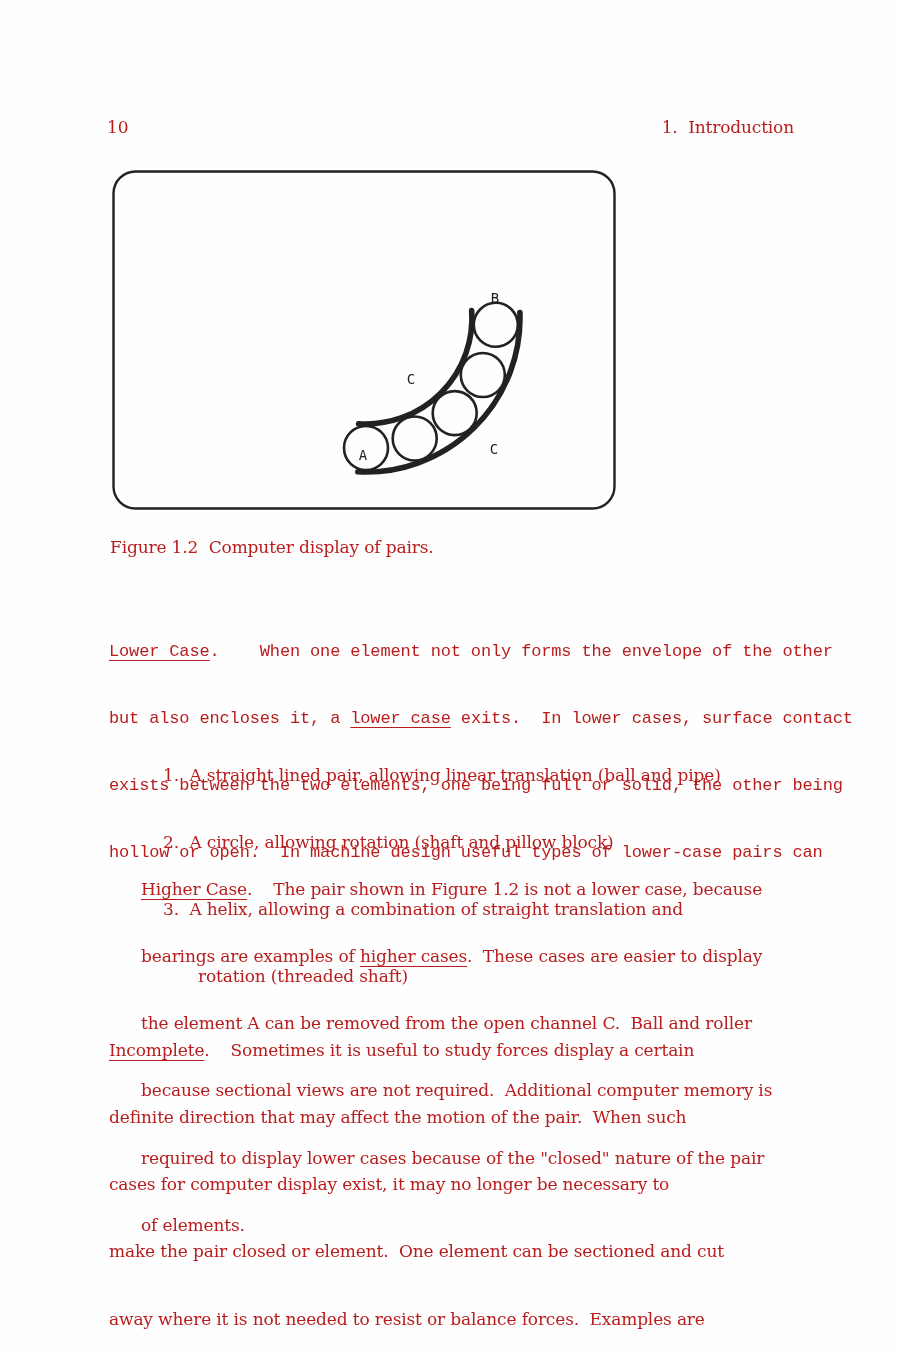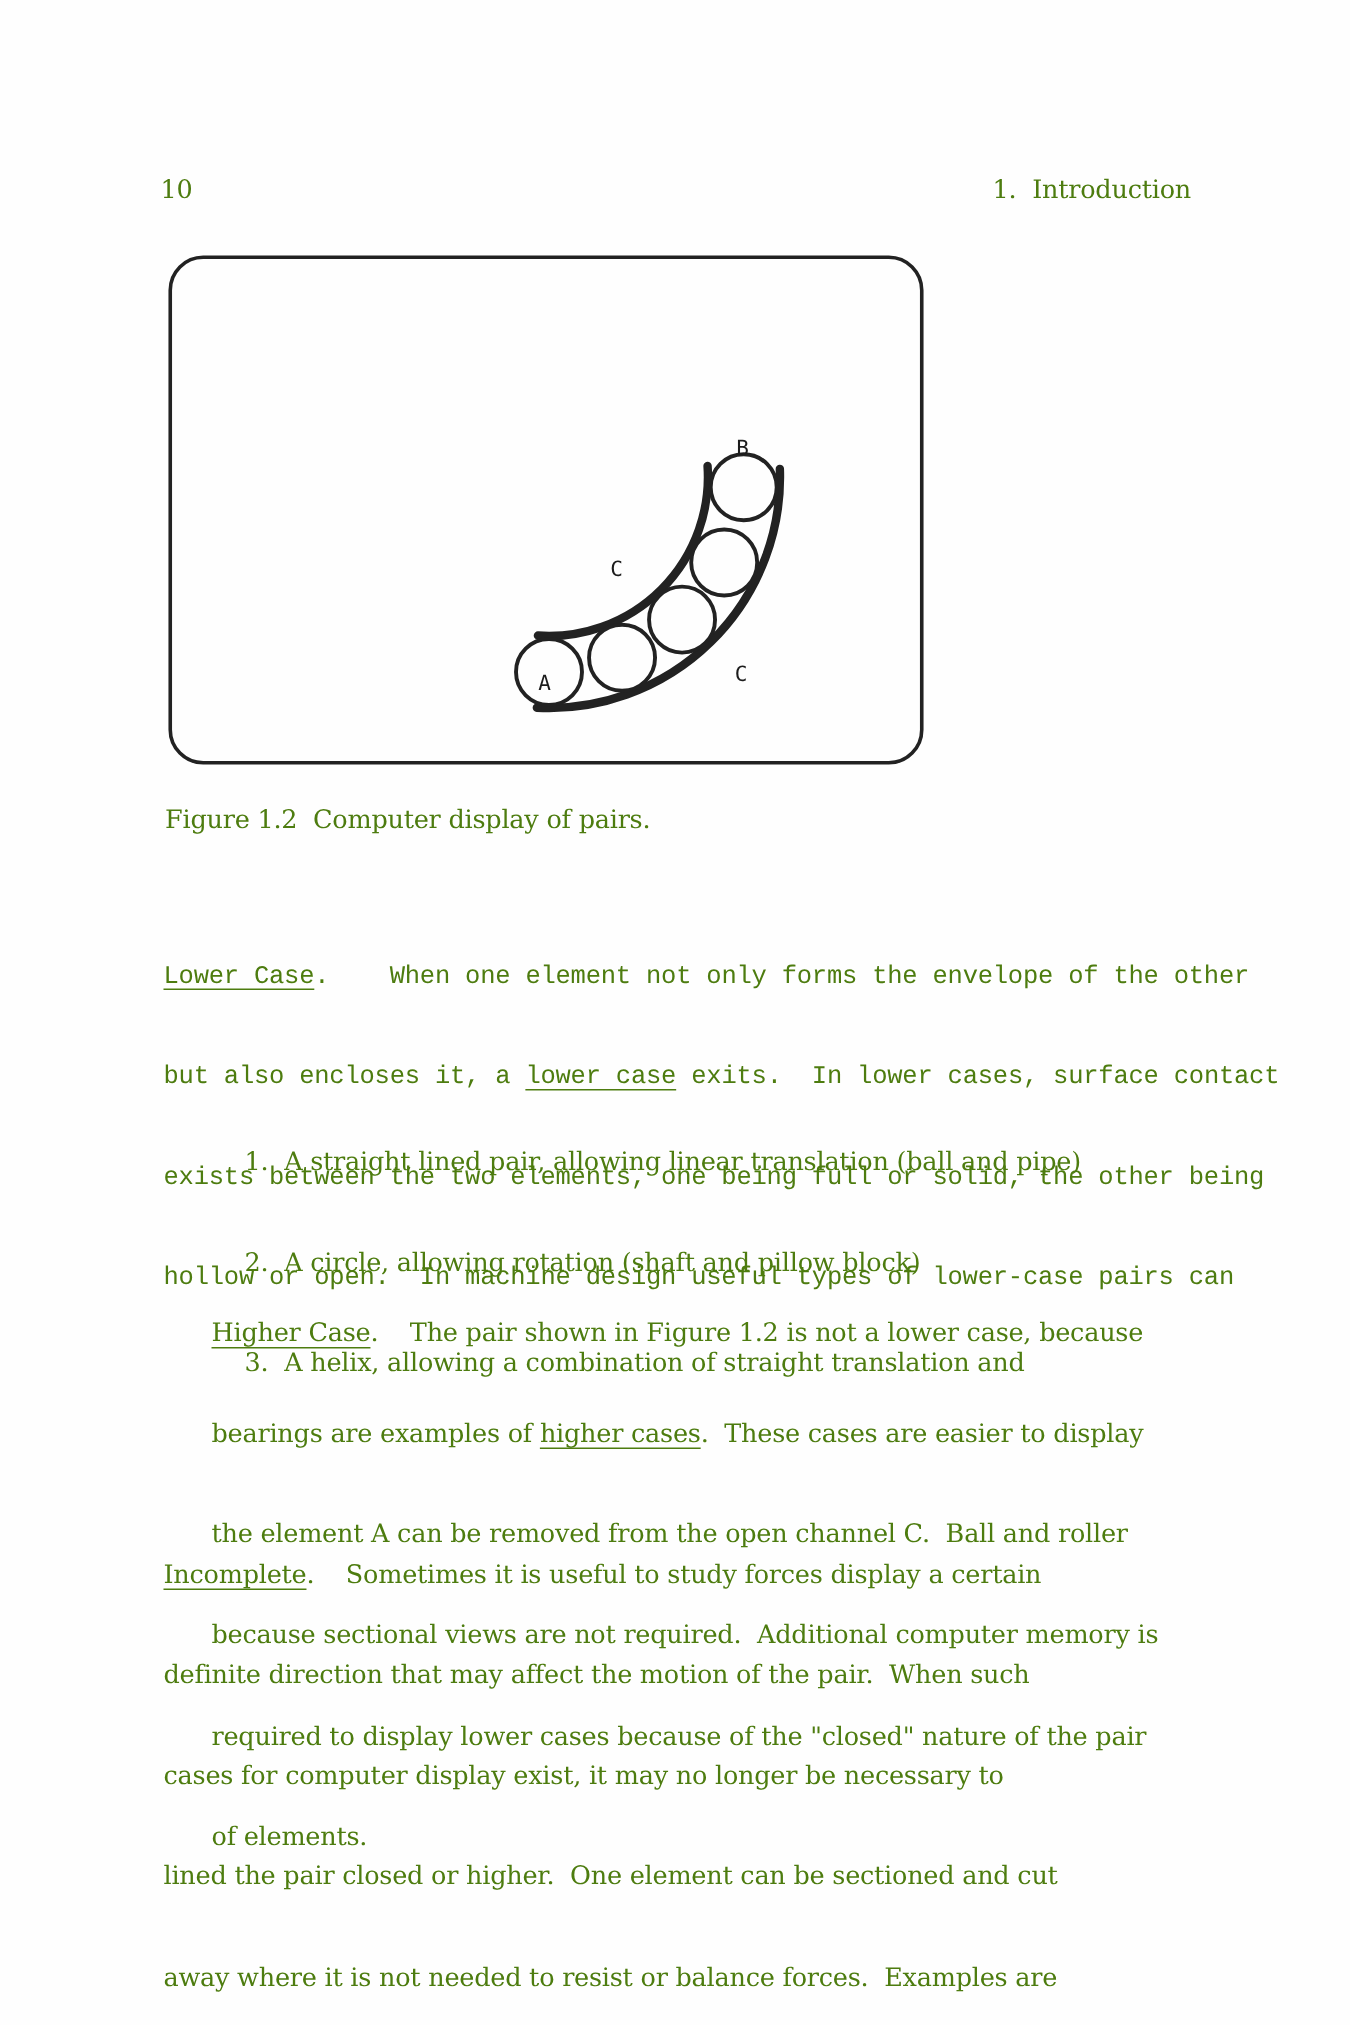--- a/index.html
+++ b/index.html
@@ -6,21 +6,21 @@
     margin: 0;
     padding: 0;
     background: #ffffff;
   }
   #page {
     position: relative;
     width: 900px;
     height: 1350px;
     background: #fefefe;
     font-family: "DejaVu Serif", "Liberation Serif", serif;
-    color: #4d7c0f;
+    color: #b91c1c;
     overflow: hidden;
   }
   .abs { position: absolute; }
   .txt {
     font-size: 17px;
     line-height: 22.4px;
     letter-spacing: -0.15px;
     white-space: pre;
   }
   .line { white-space: pre; }
@@ -78,34 +78,35 @@
     <div class="line"><span class="u">Lower Case</span><span>.    When one element not only forms the envelope of the other</span></div>
     <div class="line"><span>but also encloses it, a </span><span class="u">lower case</span><span> exits.  In lower cases, surface contact</span></div>
     <div class="line">exists between the two elements, one being full or solid, the other being</div>
     <div class="line">hollow or open.  In machine design useful types of lower-case pairs can</div>
   </div>
 
   <div id="ordered-list" class="abs txt">
     <div class="line">1.  A straight lined pair, allowing linear translation (ball and pipe)</div>
     <div class="line">2.  A circle, allowing rotation (shaft and pillow block)</div>
     <div class="line">3.  A helix, allowing a combination of straight translation and</div>
+    <div class="line" id="list-continuation-indent">rotation (threaded shaft)</div>
   </div>
 
   <div id="para-higher" class="abs txt">
     <div class="line"><span class="u">Higher Case</span><span>.    The pair shown in Figure 1.2 is not a lower case, because</span></div>
     <div class="line"><span>bearings are examples of </span><span class="u">higher cases</span><span>.  These cases are easier to display</span></div>
     <div class="line">the element A can be removed from the open channel C.  Ball and roller</div>
     <div class="line">because sectional views are not required.  Additional computer memory is</div>
     <div class="line">required to display lower cases because of the "closed" nature of the pair</div>
     <div class="line">of elements.</div>
   </div>
 
   <div id="para-incomplete" class="abs txt">
     <div class="line"><span class="u">Incomplete</span><span>.    Sometimes it is useful to study forces display a certain</span></div>
     <div class="line">definite direction that may affect the motion of the pair.  When such</div>
     <div class="line">cases for computer display exist, it may no longer be necessary to</div>
-    <div class="line">lined the pair closed or higher.  One element can be sectioned and cut</div>
+    <div class="line">make the pair closed or element.  One element can be sectioned and cut</div>
     <div class="line">away where it is not needed to resist or balance forces.  Examples are</div>
     
     
   </div>
 
 </div>
 
 </body></html>

